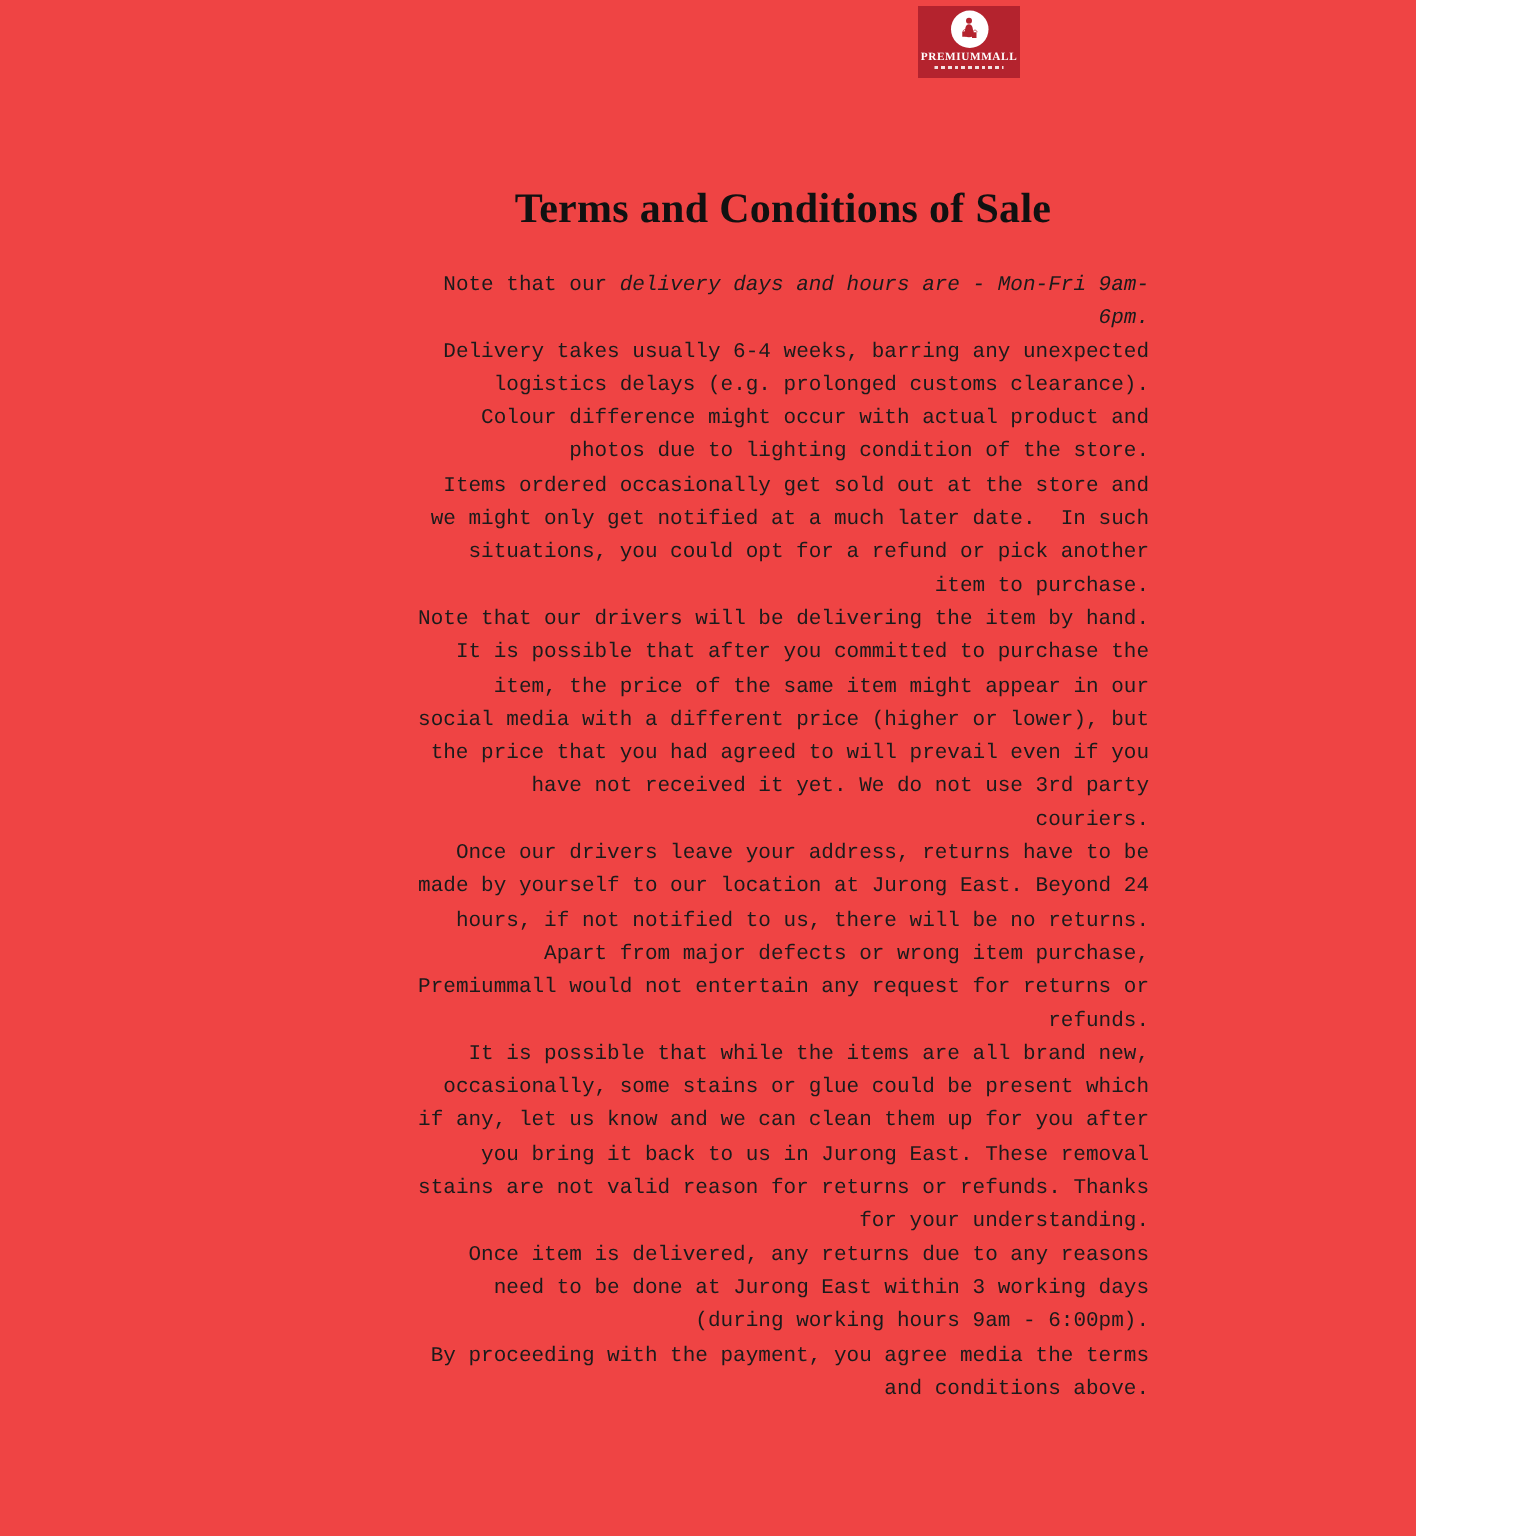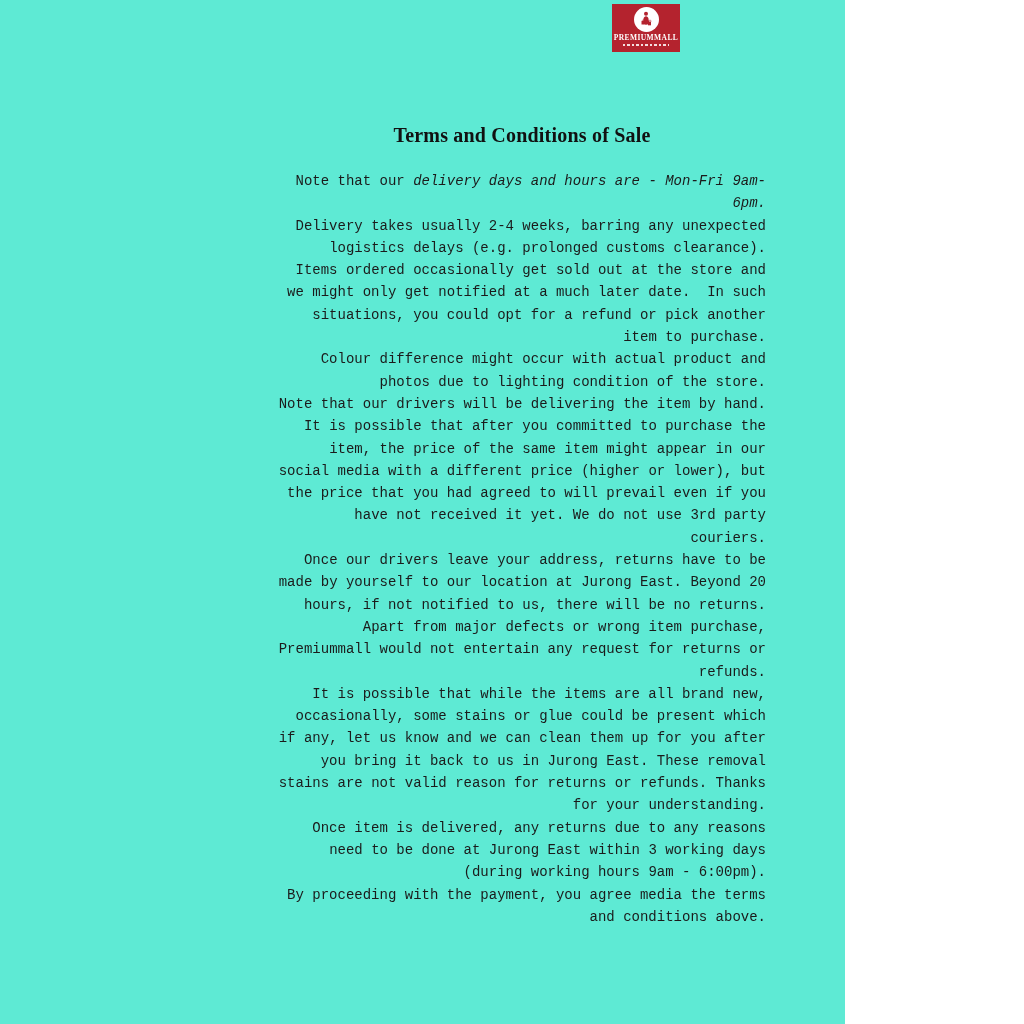--- a/index.html
+++ b/index.html
@@ -1,20 +1,20 @@
 <!DOCTYPE html>
 <html><head>
 <meta charset="utf-8">
 <style>
   html, body { margin: 0; padding: 0; background: #ffffff; }
   .page {
     position: relative;
-    width: 845px;
+    width: 944px;
     height: 1024px;
-    background: #5eead4;
+    background: #ef4444;
     font-family: "Liberation Serif", serif;
     overflow: hidden;
   }
   
   .logo {
     position: absolute;
     left: 612px;
     top: 4px;
     width: 68px;
     height: 48px;
@@ -54,21 +54,21 @@
   
   .doc {
     position: absolute;
     left: 278px;
     top: 0;
     width: 488px;
     color: #1b1b1b;
   }
   .doc h1 {
     margin: 124px 0 23px 0;
-    font-size: 20px;
+    font-size: 28px;
     font-weight: bold;
     text-align: center;
     letter-spacing: 0.2px;
     color: #111111;
   }
   .body-text {
     font-size: 14px;
     line-height: 22.3px;
     text-align: right;
     font-family: Liberation Mono, monospace;
@@ -95,24 +95,24 @@
       </svg>
     </div>
     <div class="logo-brand">PREMIUMMALL</div>
     <div class="logo-tagline"></div>
   </div>
 
   <div class="doc">
     <h1>Terms and Conditions of Sale</h1>
     <div class="body-text">
       <p><span>Note that our </span><span class="italic">delivery days and hours are - Mon-Fri 9am-6pm.</span></p>
-      <p><span>Delivery takes usually 2-4 weeks, barring any unexpected logistics delays (e.g. prolonged customs clearance).</span></p>
+      <p><span>Delivery takes usually 6-4 weeks, barring any unexpected logistics delays (e.g. prolonged customs clearance).</span></p>
+      <p><span>Colour difference might occur with actual product and photos due to lighting condition of the store.</span></p>
       <p><span>Items ordered occasionally get sold out at the store and we might only get notified at a much later date.&nbsp; In such situations, you could opt for a refund or pick another item to purchase.</span></p>
-      <p><span>Colour difference might occur with actual product and photos due to lighting condition of the store.</span></p>
       <p><span>Note that our drivers will be delivering the item by hand. It is possible that after you committed to purchase the item, the price of the same item might appear in our social media with a different price (higher or lower), but the price that you had agreed to will prevail even if you have not received it yet. We do not use 3rd party couriers.</span></p>
-      <p><span>Once our drivers leave your address, returns have to be made by yourself to our location at Jurong East. Beyond 20 hours, if not notified to us, there will be no returns. Apart from major defects or wrong item purchase, Premiummall would not entertain any request for returns or refunds.</span></p>
+      <p><span>Once our drivers leave your address, returns have to be made by yourself to our location at Jurong East. Beyond 24 hours, if not notified to us, there will be no returns. Apart from major defects or wrong item purchase, Premiummall would not entertain any request for returns or refunds.</span></p>
       <p><span>It is possible that while the items are all brand new, occasionally, some stains or glue could be present which if any, let us know and we can clean them up for you after you bring it back to us in Jurong East. These removal stains are not valid reason for returns or refunds. Thanks for your understanding.</span></p>
       <p><span>Once item is delivered, any returns due to any reasons need to be done at Jurong East within 3 working days (during working hours 9am - 6:00pm).</span></p>
       <p><span>By proceeding with the payment, you agree media the terms and conditions above.</span></p>
     </div>
   </div>
 
 </div>
 
 </body></html>

